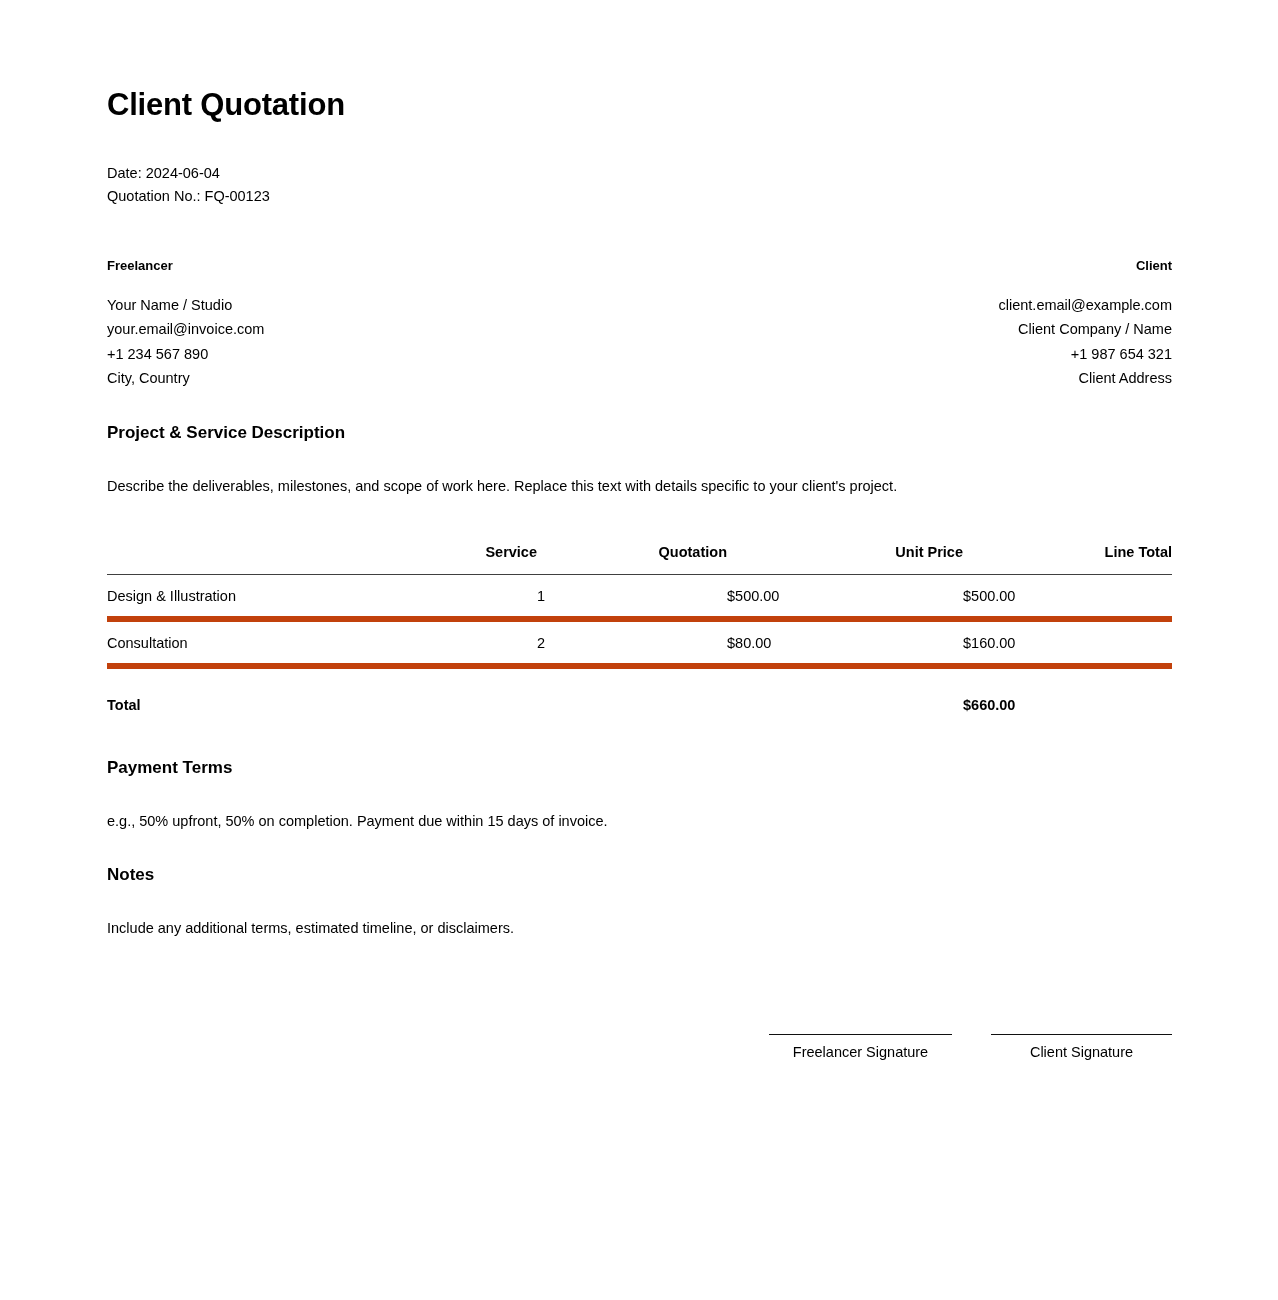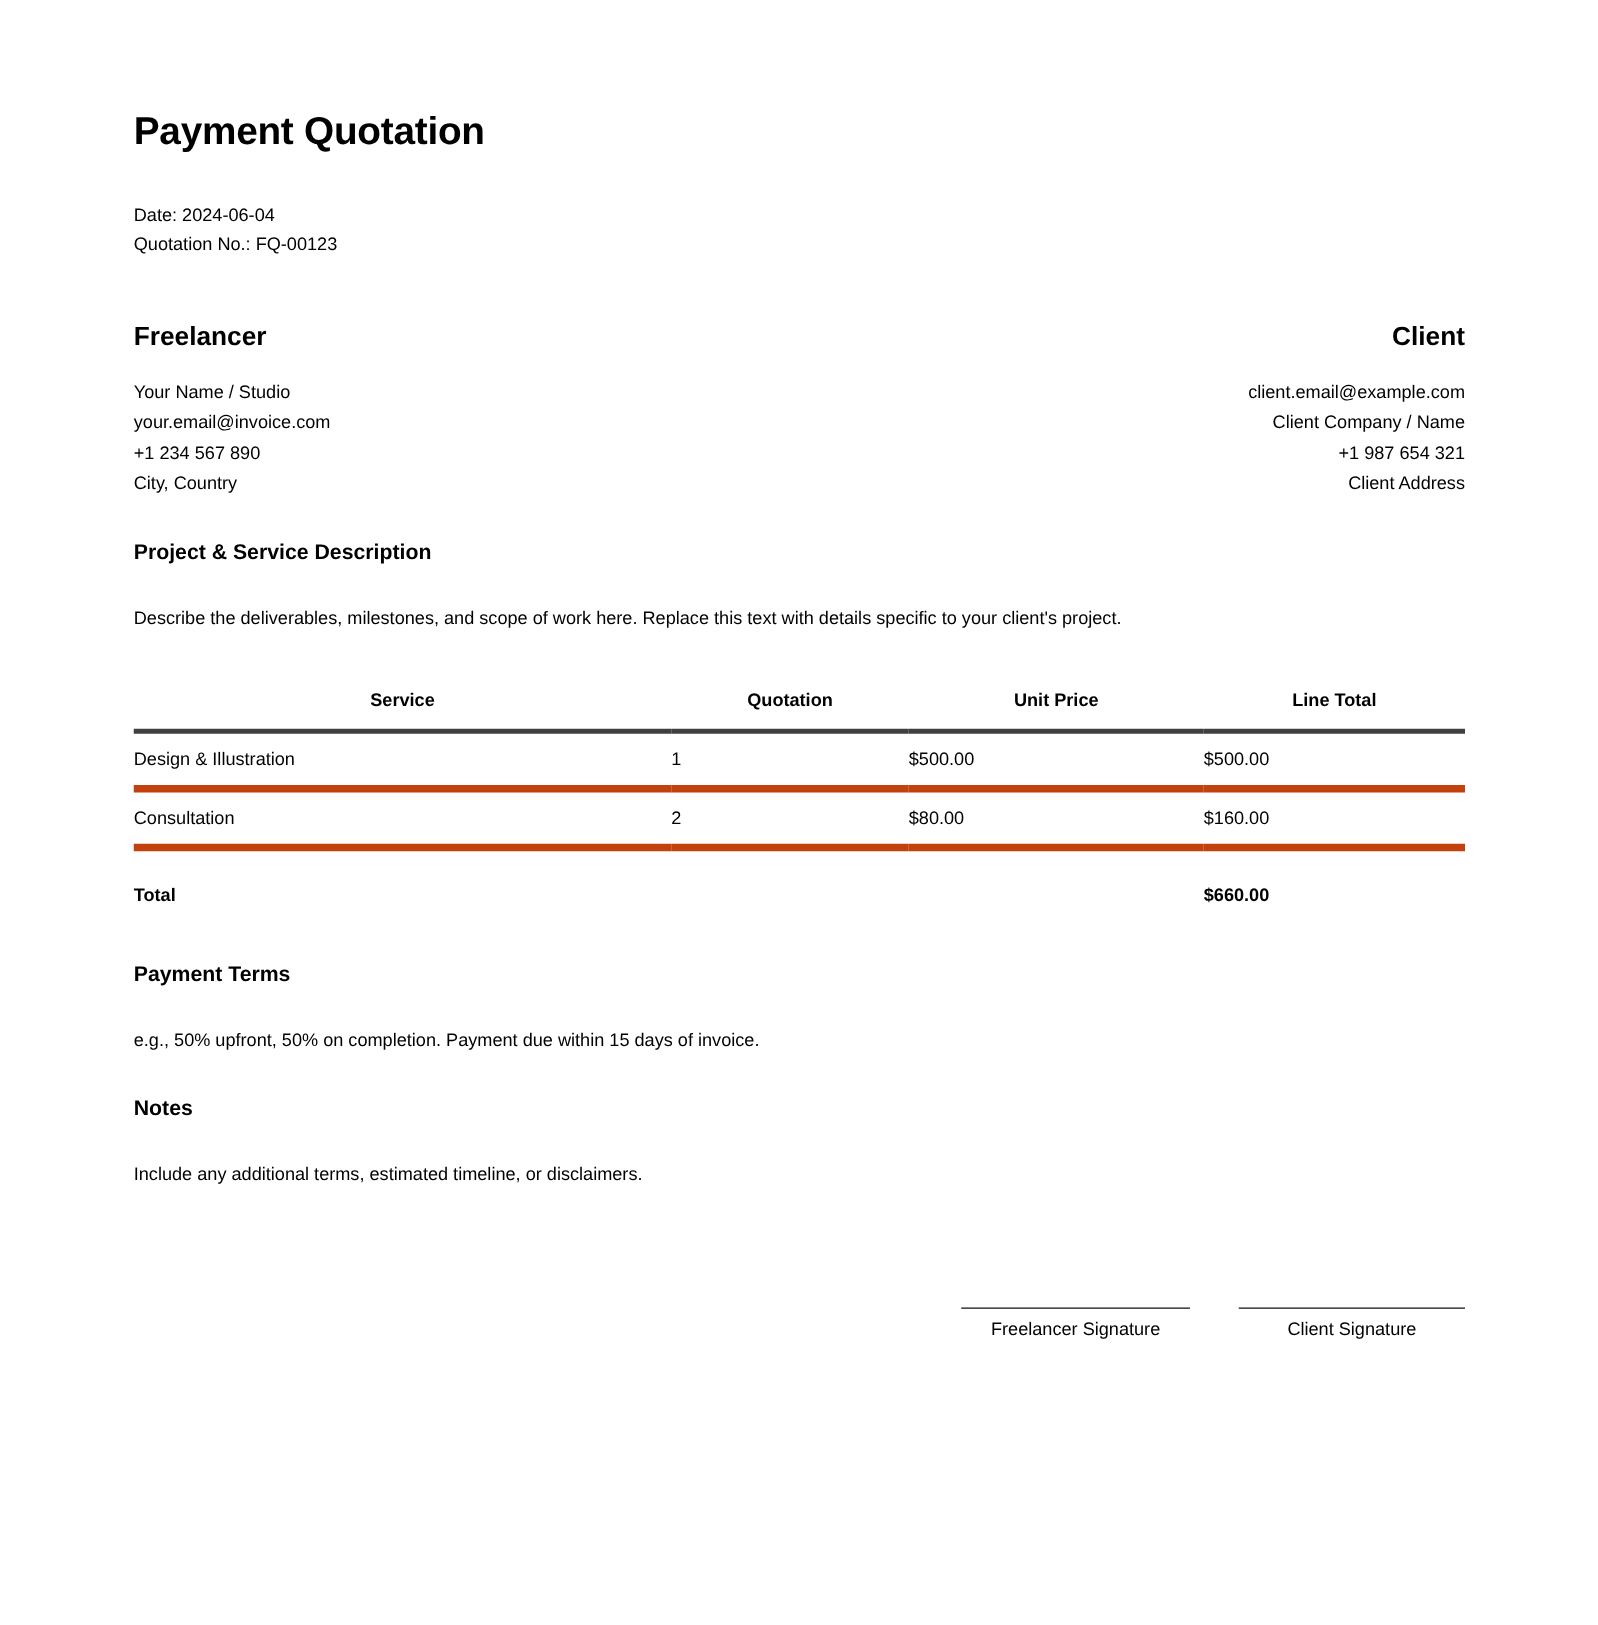--- a/index.html
+++ b/index.html
@@ -35,21 +35,21 @@
     justify-content: space-between;
     margin-top: 50px;
   }
   .party {
     width: 400px;
   }
   .party.right {
     text-align: right;
   }
   .party-heading {
-    font-size: 21px;
+    font-size: 13px;
     font-weight: bold;
     margin: 0 0 20px 0;
   }
   .party.right .party-heading {
     text-align: right;
   }
   .party-line {
     font-size: 14.5px;
     line-height: 24.2px;
   }
@@ -63,25 +63,25 @@
     line-height: 22px;
     margin-top: 32px;
   }
   table.items {
     width: 1065px;
     border-collapse: collapse;
     margin-top: 47px;
     table-layout: fixed;
   }
   table.items th {
-    text-align: center;
+    text-align: right;
     font-size: 14.5px;
     font-weight: bold;
     padding: 0 0 14px 0;
-    border-bottom: 4px solid #404040;
+    border-bottom: 1px solid #404040;
   }
   table.items td {
     text-align: left;
     font-size: 14.5px;
     padding: 13px 0 12px 0;
     border-bottom: 6px solid #c2410c;
   }
   table.items tr.total-row td {
     font-weight: bold;
     border-bottom: none;
@@ -110,21 +110,21 @@
     margin-bottom: 9px;
   }
   .sig-freelancer { width: 183px; margin-right: 39px; }
   .sig-client { width: 181px; }
 </style>
 </head>
 <body>
 
 <div class="page">
 
-  <h1 class="doc-title">Payment Quotation</h1>
+  <h1 class="doc-title">Client Quotation</h1>
 
   <div>
     <div class="meta-line">Date: 2024-06-04</div>
     <div class="meta-line">Quotation No.: FQ-00123</div>
   </div>
 
   <div class="parties">
 
     <div class="party left">
       <h2 class="party-heading">Freelancer</h2>

